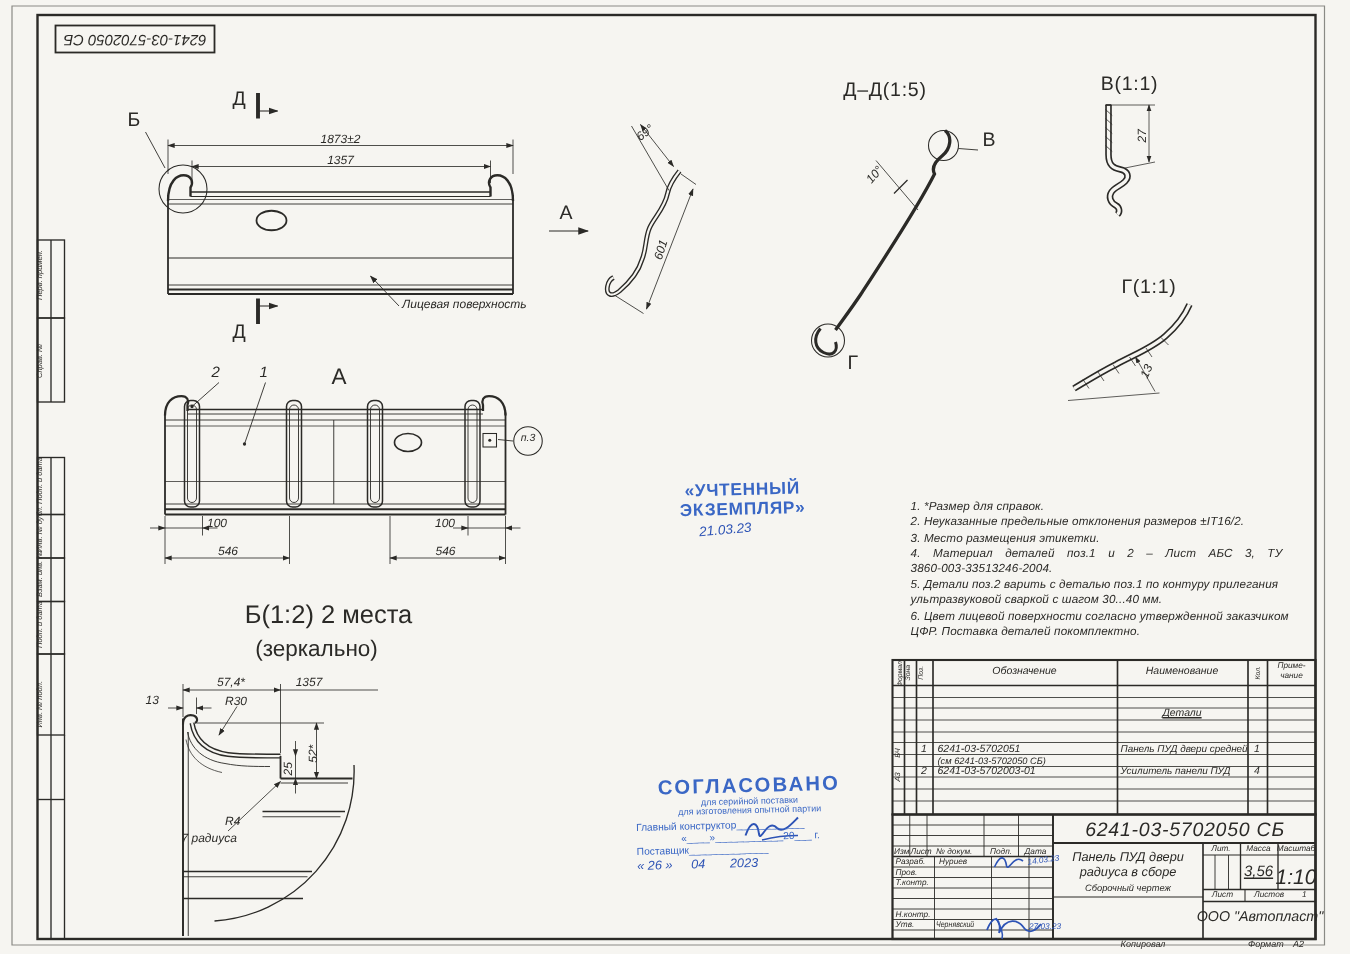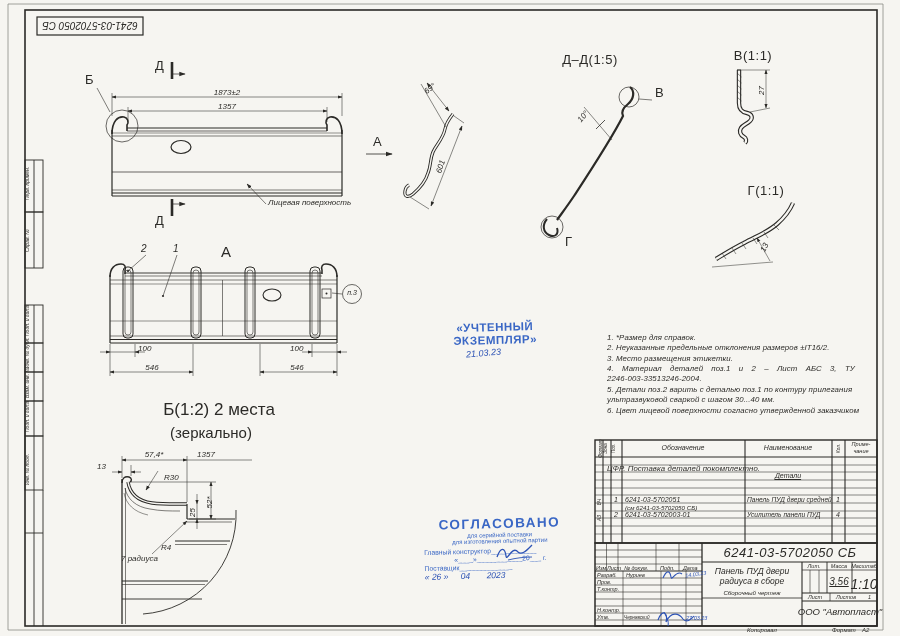--- a/index.html
+++ b/index.html
@@ -347,36 +347,36 @@
 <span class="abs dim" style="left:138px;top:344px;">100</span>
 <span class="abs dim" style="left:290px;top:344px;">100</span>
 <span class="abs dim ctr" style="left:152px;top:363px;">546</span>
 <span class="abs dim ctr" style="left:297px;top:363px;">546</span>
 
 <span class="abs ctr" style="left:219px;top:400px;font-size:17px;">Б(1:2) 2 места</span>
 <span class="abs ctr" style="left:211px;top:424px;font-size:15px;">(зеркально)</span>
 <span class="abs dim ctr" style="left:154px;top:450px;">57,4*</span>
 <span class="abs dim ctr" style="left:206px;top:450px;">1357</span>
 <span class="abs dim" style="left:97px;top:462px;">13</span>
-<span class="abs dim" style="left:164px;top:463px;margin-top:10px;">R30</span>
+<span class="abs dim" style="left:150px;top:463px;">R30</span>
 <span class="abs dim" style="left:188px;top:508px;transform:rotate(-90deg);">25</span>
 <span class="abs dim" style="left:203px;top:498px;transform:rotate(-90deg);">52*</span>
-<span class="abs dim" style="left:125px;top:543px;padding-left:36px;">R4</span>
+<span class="abs dim" style="left:114px;top:543px;padding-left:36px;">R4</span>
 <span class="abs dim" style="left:121px;top:554px;">7 радиуса</span>
 
 <div>
   <span class="abs note" style="left:607px;top:333px;">1. *Размер для справок.</span>
   <span class="abs note" style="left:607px;top:343px;">2. Неуказанные предельные отклонения размеров ±IT16/2.</span>
   <span class="abs note" style="left:607px;top:354px;">3. Место размещения этикетки.</span>
   <span class="abs note" style="left:607px;top:364px;word-spacing:6px;">4. Материал  деталей  поз.1  и  2  –  Лист  АБС  3,  ТУ</span>
-  <span class="abs note" style="left:607px;top:374px;">2246-003-33513246-2004.</span>
+  <span class="abs note" style="left:607px;top:374px;">3860-003-33513246-2004.</span>
   <span class="abs note" style="left:607px;top:385px;">5. Детали поз.2 варить с деталью поз.1 по контуру прилегания</span>
   <span class="abs note" style="left:607px;top:395px;">ультразвуковой сваркой с шагом 30...40 мм.</span>
   <span class="abs note" style="left:607px;top:406px;">6. Цвет лицевой поверхности согласно утвержденной заказчиком</span>
-  <span class="abs note" style="left:607px;top:416px;margin-top:48px;">ЦФР. Поставка деталей покомплектно.</span>
+  <span class="abs note" style="left:607px;top:416px;">ЦФР. Поставка деталей покомплектно.</span>
 </div>
 
 <div class="abs blue" style="left:436px;top:321px;width:118px;text-align:center;transform:rotate(-1.5deg);font-weight:bold;font-size:11.5px;letter-spacing:.5px;line-height:13px;">
   <div>«УЧТЕННЫЙ</div>
   <div>ЭКЗЕМПЛЯР»</div>
 </div>
 <span class="abs hand" style="left:466px;top:348px;font-size:9px;transform:rotate(-5deg);">21.03.23</span>
 
 <div class="abs blue" style="left:424px;top:516px;width:152px;transform:rotate(-1.5deg);line-height:1.15;">
   <div style="font-size:13.5px;font-weight:bold;letter-spacing:1.5px;text-align:center;">СОГЛАСОВАНО</div>

